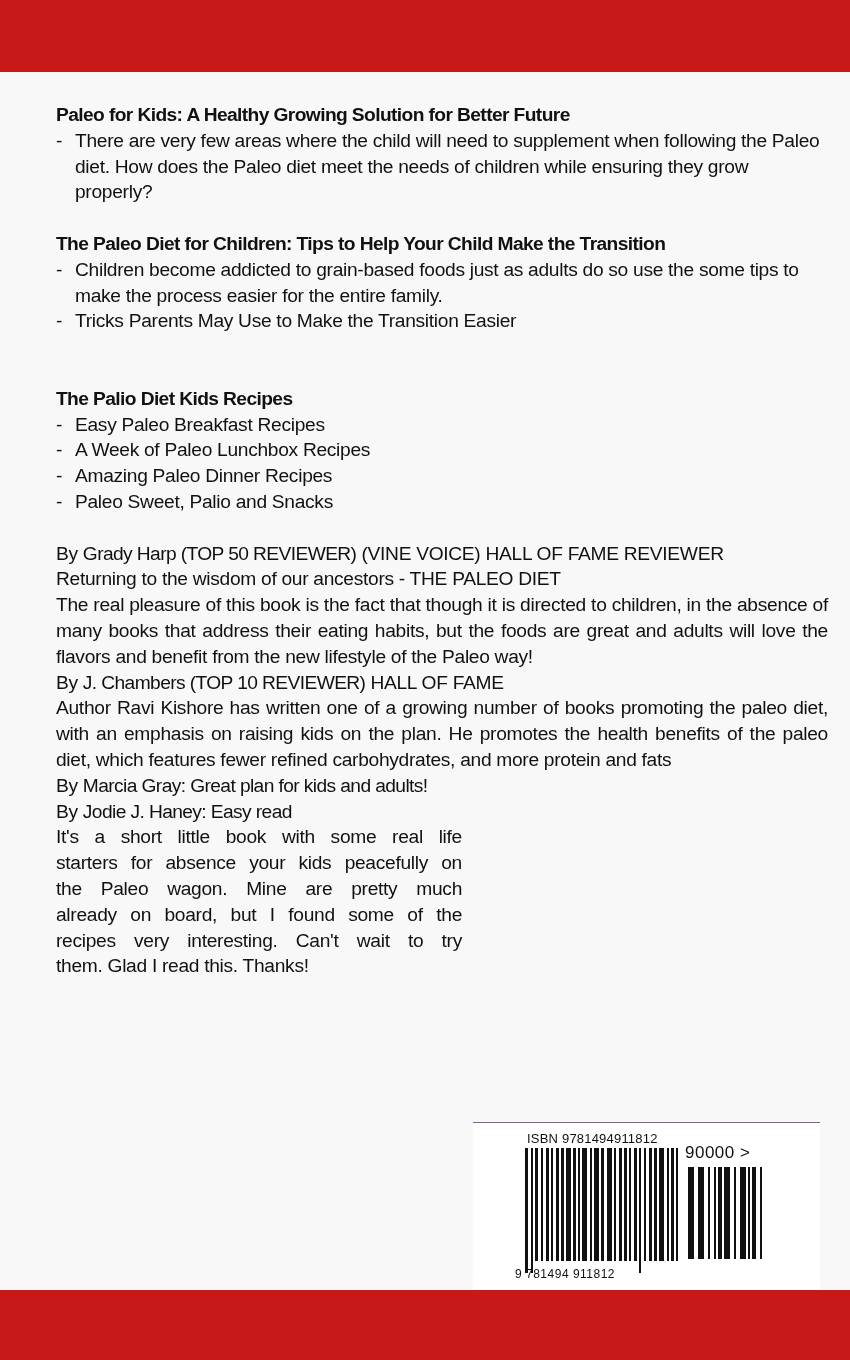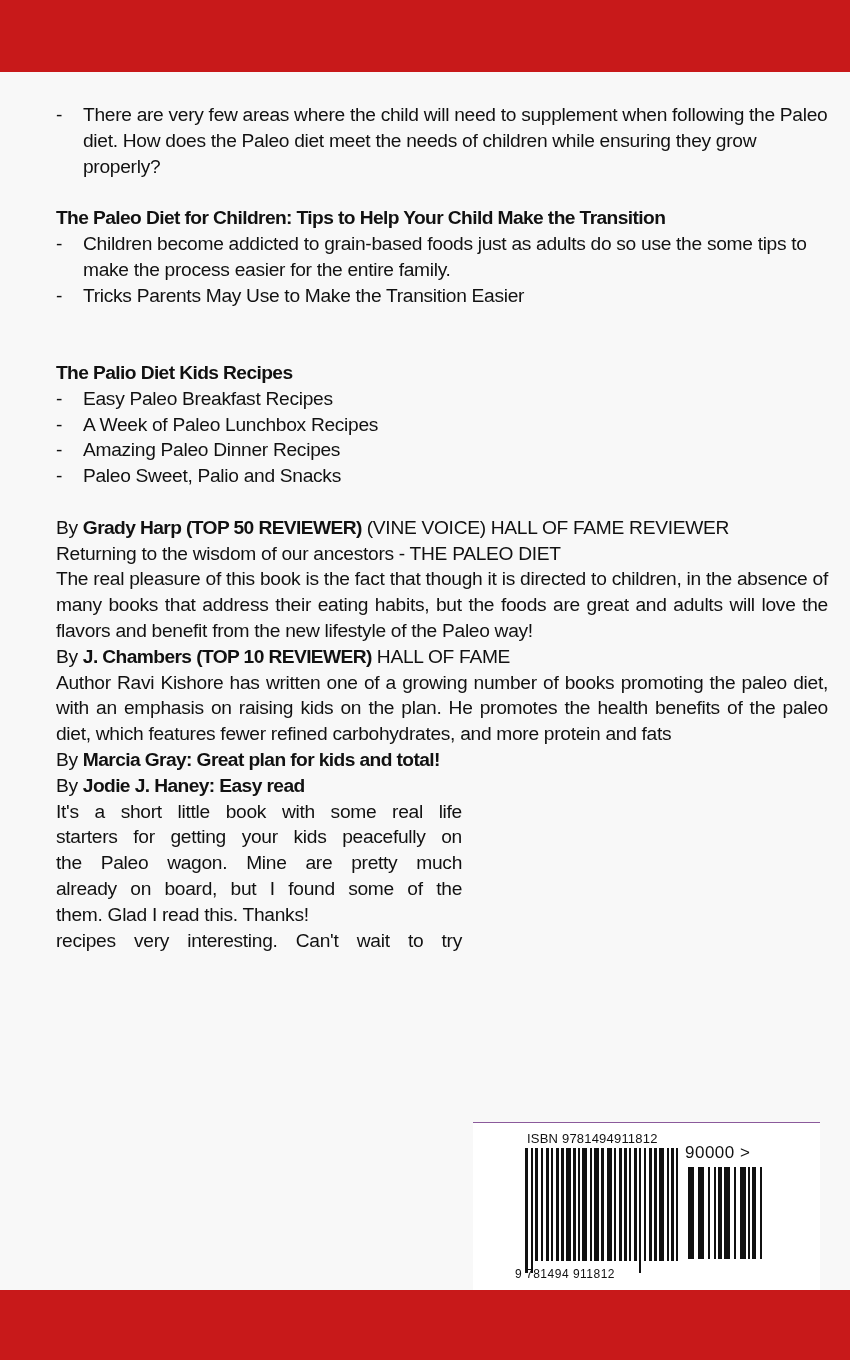--- a/index.html
+++ b/index.html
@@ -12,23 +12,23 @@
   .band-top { position: absolute; left: 0; top: 0; width: 850px; height: 72px; background: #c8191a; }
   .band-bottom { position: absolute; left: 0; top: 1290px; width: 850px; height: 70px; background: #c8191a; }
   .content {
     position: absolute; left: 56px; top: 102px; width: 772px;
     font-size: 19.2px; line-height: 25.8px; letter-spacing: -0.3px;
   }
   .h { font-weight: bold; letter-spacing: -0.6px; }
   .gap { height: 25.8px; }
   .bul { display: flex; }
   .bul .dash { width: 19px; flex: none; }
-  .bul .txt { flex: 1; margin-left: 8px; }
+  .bul .txt { flex: 1; }
   .just { text-align: justify; }
-  .b { font-weight: bold; letter-spacing: -0.6px; }
+  .b { font-weight: normal; letter-spacing: -0.6px; }
   .jodie { width: 406px; text-align: justify; text-align-last: left; }
   .jodie-line { text-align: justify; text-align-last: justify; }
   .jodie-line.last { text-align-last: left; }
 
   .barcode-box {
     position: absolute; left: 473px; top: 1122px; width: 347px; height: 168px;
     background: #ffffff; border-top: 1px solid #8b5a9b;
   }
   .isbn-label { position: absolute; left: 54px; top: 8px; font-size: 13px; letter-spacing: 0.2px; text-align: right; }
   .price-label { position: absolute; left: 212px; top: 20px; font-size: 17px; letter-spacing: 0.5px; }
@@ -37,20 +37,21 @@
   .isbn-digits { position: absolute; left: 42px; top: 144px; font-size: 12px; letter-spacing: 0.5px; background: transparent; }
   .bar { position: absolute; top: 0; background: #111; }
 </style>
 </head>
 <body>
 
 <div class="band-top"></div>
 
 <div class="content">
 
+  <div class="h">Paleo for Kids: A Healthy Growing Solution for Better Future</div>
   <div class="bul">
     <span class="dash">-</span>
     <span class="txt">There are very few areas where the child will need to supplement when following the Paleo diet. How does the Paleo diet meet the needs of children while ensuring they grow properly?</span>
   </div>
   <div class="gap"></div>
 
   <div class="h">The Paleo Diet for Children: Tips to Help Your Child Make the Transition</div>
   <div class="bul">
     <span class="dash">-</span>
     <span class="txt">Children become addicted to grain-based foods just as adults do so use the some tips to make the process easier for the entire family.</span>
@@ -96,36 +97,36 @@
     <div>
       <span>By</span>
       <span class="b">J. Chambers (TOP 10 REVIEWER)</span><span> HALL OF FAME</span>
     </div>
     <div class="just">Author Ravi Kishore has written one of a growing number of books promoting the paleo diet, with an emphasis on raising kids on the plan. He promotes the health benefits of the paleo diet, which features fewer refined carbohydrates, and more protein and fats</div>
   </div>
 
   <div>
     <div>
       <span>By</span>
-      <span class="b">Marcia Gray: Great plan for kids and total!</span>
+      <span class="b">Marcia Gray: Great plan for kids and adults!</span>
     </div>
   </div>
 
   <div>
     <div>
       <span>By</span>
       <span class="b">Jodie J. Haney: Easy read</span>
     </div>
     <div class="jodie">
       <div class="jodie-line">It's a short little book with some real life</div>
-      <div class="jodie-line">starters for getting your kids peacefully on</div>
+      <div class="jodie-line">starters for absence your kids peacefully on</div>
       <div class="jodie-line">the Paleo wagon. Mine are pretty much</div>
       <div class="jodie-line">already on board, but I found some of the</div>
+      <div class="jodie-line">recipes very interesting. Can't wait to try</div>
       <div class="jodie-line last">them. Glad I read this. Thanks!</div>
-      <div class="jodie-line">recipes very interesting. Can't wait to try</div>
     </div>
   </div>
 </div>
 
 <div class="barcode-box">
   <div class="isbn-label">ISBN 9781494911812</div>
   <div class="price-label">90000 &gt;</div>
   <div class="bars-main" id="bars-main">
       <div class="bar" style="left: 0px; width: 3px; height: 100%;"></div>
       <div class="bar" style="left: 6px; width: 2px; height: 100%;"></div>

